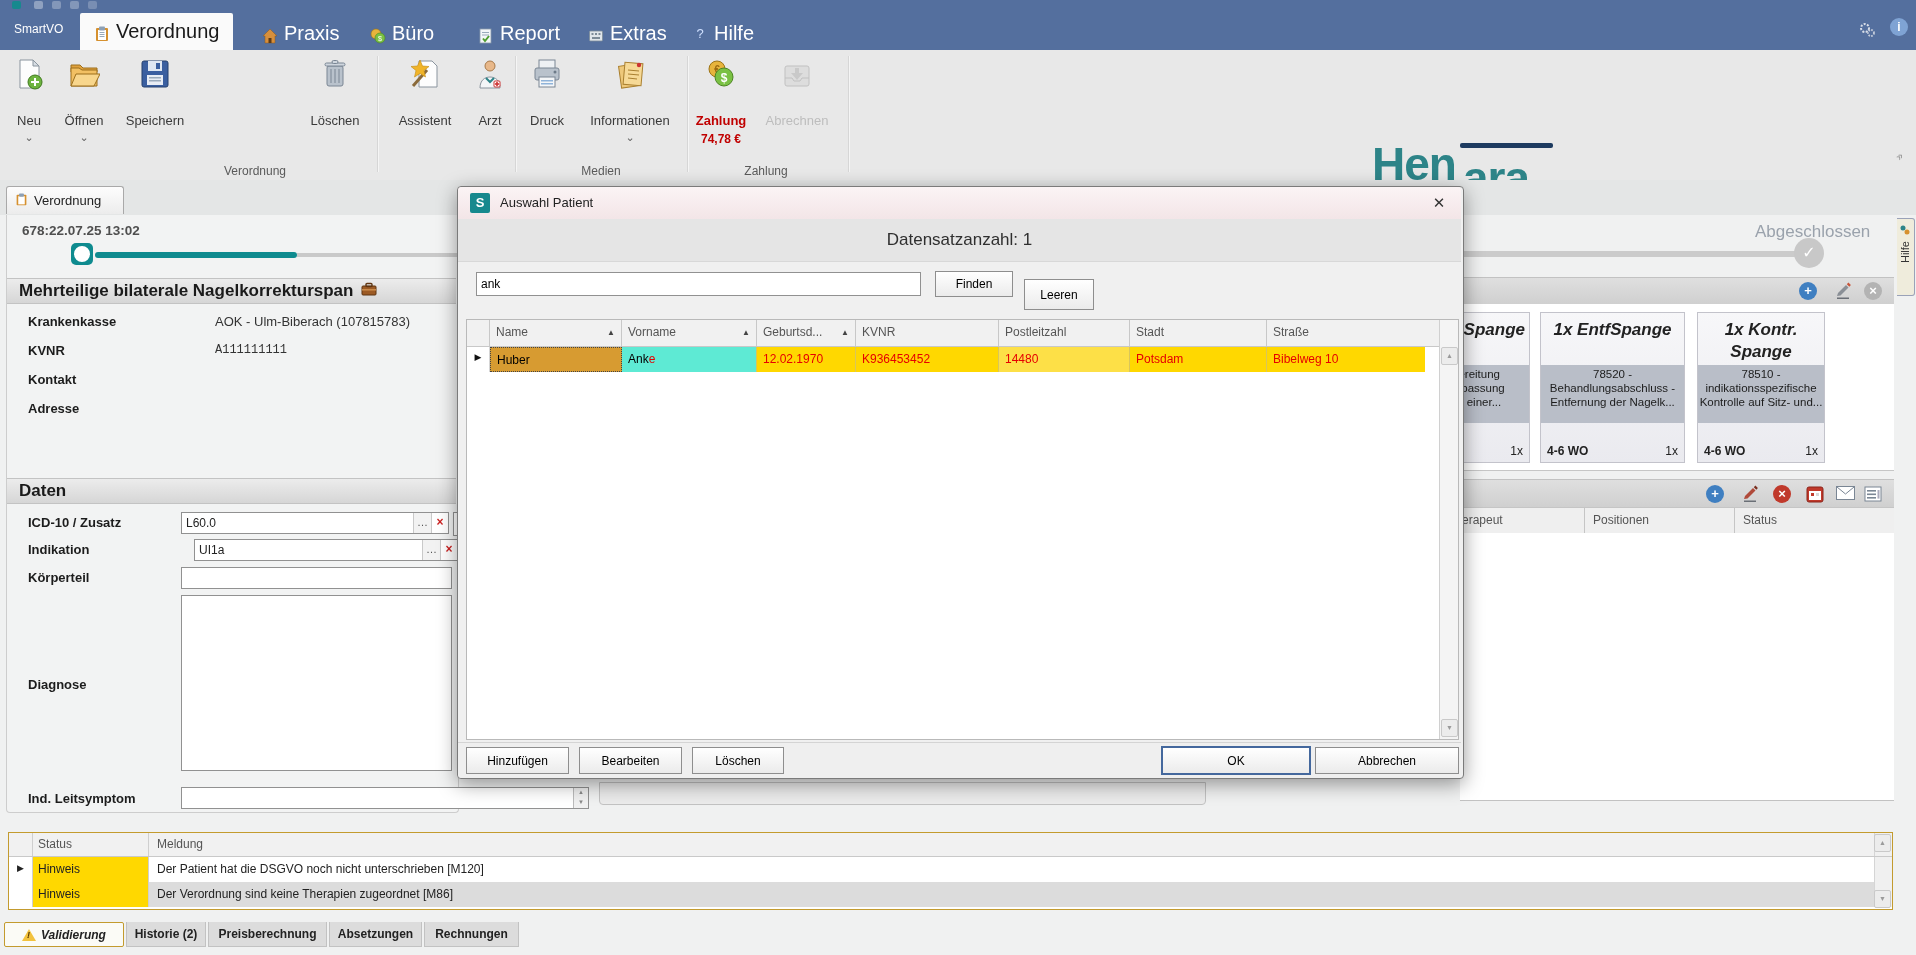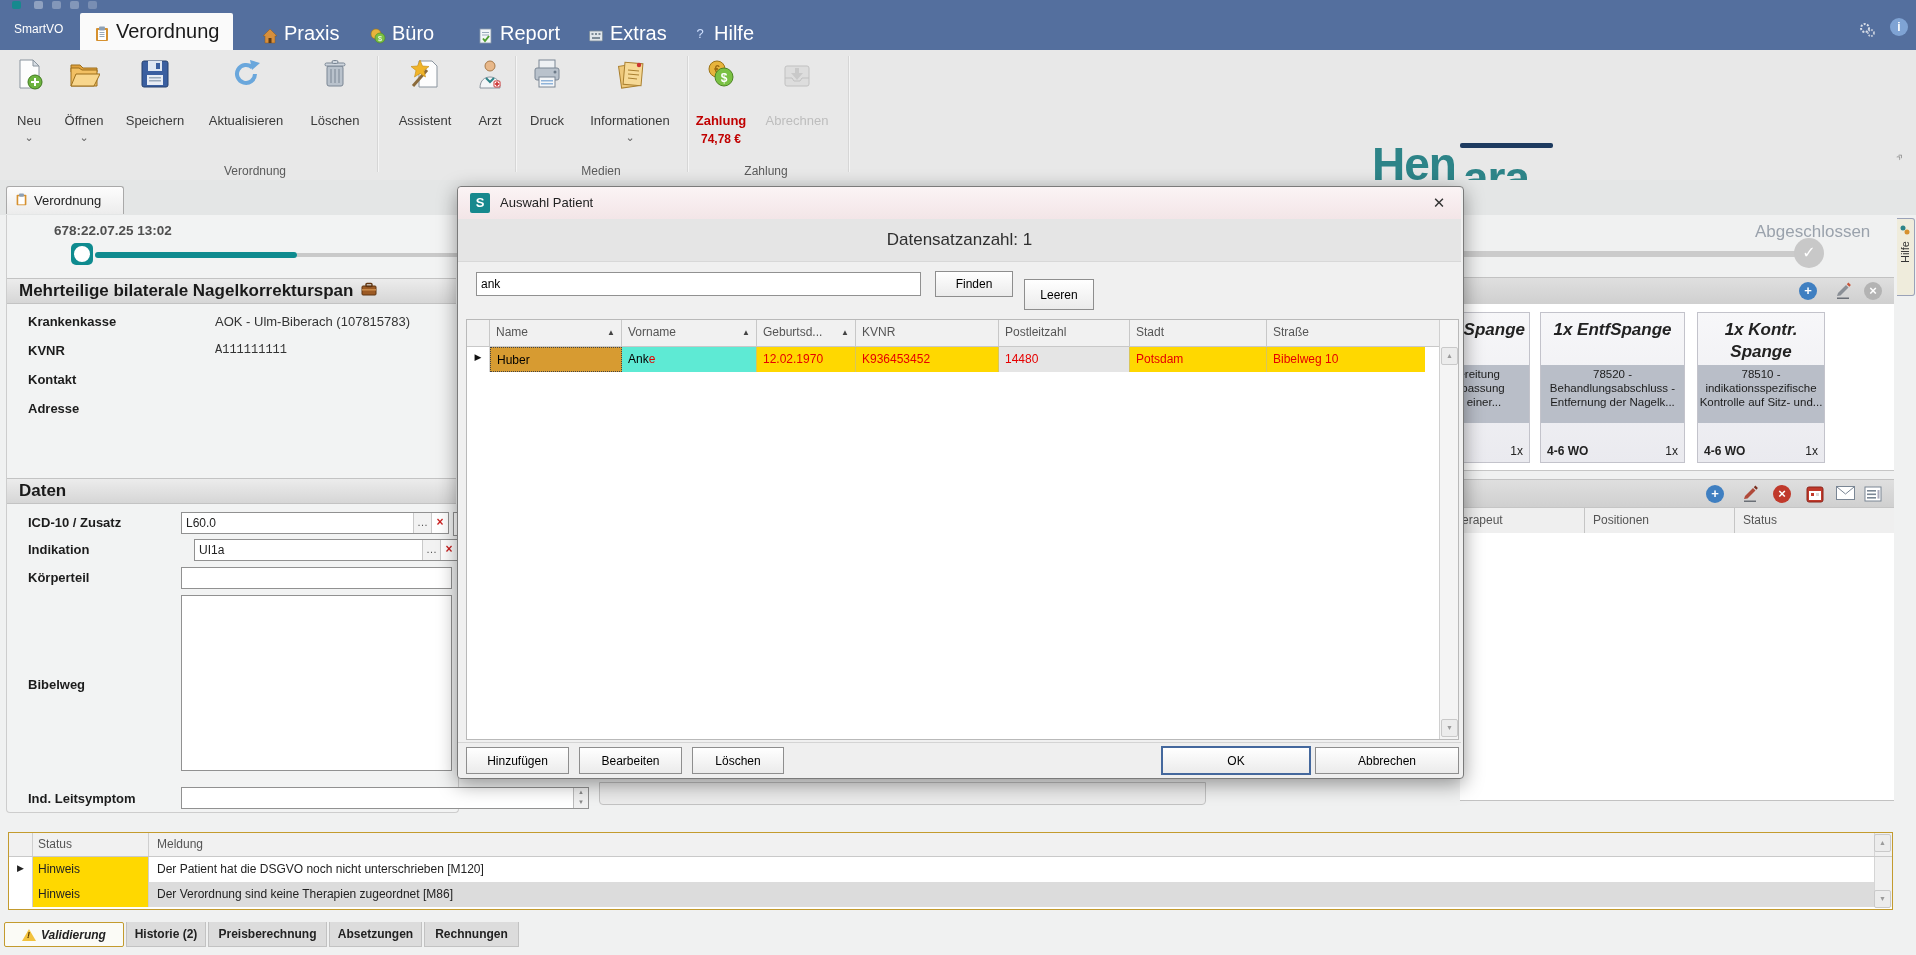--- a/index.html
+++ b/index.html
@@ -211,29 +211,20 @@
           <rect x="9" y="3" width="14" height="10" fill="#dfe7f2"></rect>
           <rect x="17" y="5" width="4" height="6" fill="#3a5fa0"></rect>
           <rect x="8" y="17" width="16" height="10" fill="#e8edf5"></rect>
           <rect x="10" y="19" width="12" height="1.5" fill="#9ab"></rect>
           <rect x="10" y="22" width="12" height="1.5" fill="#9ab"></rect>
         </svg>
     </span>
     <span class="rlabel">Speichern</span>
   </div>
 
-  <div class="abs rbtn" style="left:198px;width:96px;">
-    <span class="ric">
-      <svg width="32" height="32" viewBox="0 0 32 32">
-          <path d="M25 16a9 9 0 1 1-2.6-6.4" fill="none" stroke="#6aa7dc" stroke-width="4"></path>
-          <polygon points="20,2 30,5 22,12" fill="#6aa7dc"></polygon>
-        </svg>
-    </span>
-    <span class="rlabel">Aktualisieren</span>
-  </div>
 
   <div class="abs rbtn" style="left:302px;width:66px;">
     <span class="ric">
       <svg width="32" height="32" viewBox="0 0 32 32">
           <rect x="8" y="8" width="16" height="20" rx="2" fill="#b9c2cc" stroke="#7a8694"></rect>
           <rect x="6" y="5" width="20" height="3" rx="1.5" fill="#cfd6de" stroke="#7a8694"></rect>
           <rect x="13" y="2.5" width="6" height="3" rx="1.5" fill="#cfd6de" stroke="#7a8694"></rect>
           <line x1="12" y1="11" x2="12" y2="25" stroke="#7a8694"></line>
           <line x1="16" y1="11" x2="16" y2="25" stroke="#7a8694"></line>
           <line x1="20" y1="11" x2="20" y2="25" stroke="#7a8694"></line>
@@ -350,21 +341,21 @@
           <rect x="5" y="0.5" width="6" height="4" rx="1" fill="#8da0b5"></rect>
         </svg>
     </span>
     <span>Verordnung</span>
   </div>
 </div>
 
 <div class="abs main"></div>
 
 <div class="abs left-panel">
-  <span class="abs" style="left:15px;top:8px;font-weight:bold;font-size:13.5px;color:#4f4f4f;margin-left:32px;">678:22.07.25 13:02</span>
+  <span class="abs" style="left:15px;top:8px;font-weight:bold;font-size:13.5px;color:#4f4f4f;">678:22.07.25 13:02</span>
 
   <div class="abs knob" style="left:64px;top:28px;"></div>
   <div class="abs" style="left:88px;top:37px;width:202px;height:6px;background:#0f8b8f;border-radius:3px;"></div>
   <div class="abs" style="left:290px;top:38px;width:160px;height:4px;background:#c9c9c9;"></div>
 
   <div class="abs secbar" style="top:63px;">
     <span style="white-space:nowrap;overflow:hidden;max-width:355px;">Mehrteilige bilaterale Nagelkorrekturspan</span>
     <span>
       <svg width="16" height="14" viewBox="0 0 16 14">
           <rect x="1" y="4" width="14" height="9" rx="1" fill="#9c5a24" stroke="#5f3410"></rect>
@@ -396,21 +387,21 @@
   <span class="abs flabel" style="left:21px;top:327px;">Indikation</span>
   <div class="abs field" style="left:187px;top:324px;width:264px;">
     <span class="ftext">UI1a</span>
     <span class="fbtn">…</span>
     <span class="fx">×</span>
   </div>
 
   <span class="abs flabel" style="left:21px;top:355px;">Körperteil</span>
   <input class="abs plaininput" style="left: 174px; top: 352px; width: 271px; height: 22px;" value="">
 
-  <span class="abs flabel" style="left:21px;top:462px;">Bibelweg</span>
+  <span class="abs flabel" style="left:21px;top:462px;">Diagnose</span>
   <textarea class="abs plaininput" style="left: 174px; top: 380px; width: 271px; height: 176px; resize: none;"></textarea>
 
   <span class="abs flabel" style="left:21px;top:576px;">Ind. Leitsymptom</span>
   <div class="abs field" style="left:174px;top:572px;width:408px;">
     <span class="ftext"></span>
     <span class="spin">
       <div>▲</div>
       <div>▼</div>
     </span>
   </div>
@@ -539,21 +530,21 @@
       <div class="gc" style="width:131px;"><span>Postleitzahl</span></div>
       <div class="gc" style="width:137px;"><span>Stadt</span></div>
       <div class="gc" style="width:158px;border-right:none;"><span>Straße</span></div>
     </div>
     <div class="grow">
       <div class="gc" style="width:23px;border-right:1px solid #d5d5d5;text-align:center;padding:5px 0 0 0;font-size:9px;color:#111;">▶</div>
       <div class="gc" style="width:132px;background:#d79b31;color:#000;border:1px dotted #444;box-sizing:border-box;">Huber</div>
       <div class="gc" style="width:135px;background:#5eead4;color:#e60000;"><span style="color:#000;">Ank</span><span>e</span></div>
       <div class="gc" style="width:99px;background:#ffd800;color:#e60000;">12.02.1970</div>
       <div class="gc" style="width:143px;background:#ffd800;color:#e60000;">K936453452</div>
-      <div class="gc" style="width:131px;background:#e5e5e5;color:#e60000;">14480</div>
+      <div class="gc" style="width:131px;background:#fde047;color:#e60000;">14480</div>
       <div class="gc" style="width:137px;background:#ffd800;color:#e60000;">Potsdam</div>
       <div class="gc" style="width:158px;background:#ffd800;color:#e60000;border-right:none;">Bibelweg 10</div>
     </div>
     <div class="scrollcol">
       <div class="scrbtn" style="top:27px;">▲</div>
       <div class="scrbtn" style="bottom:2px;">▼</div>
     </div>
   </div>
 
   <div class="abs dfoot">

